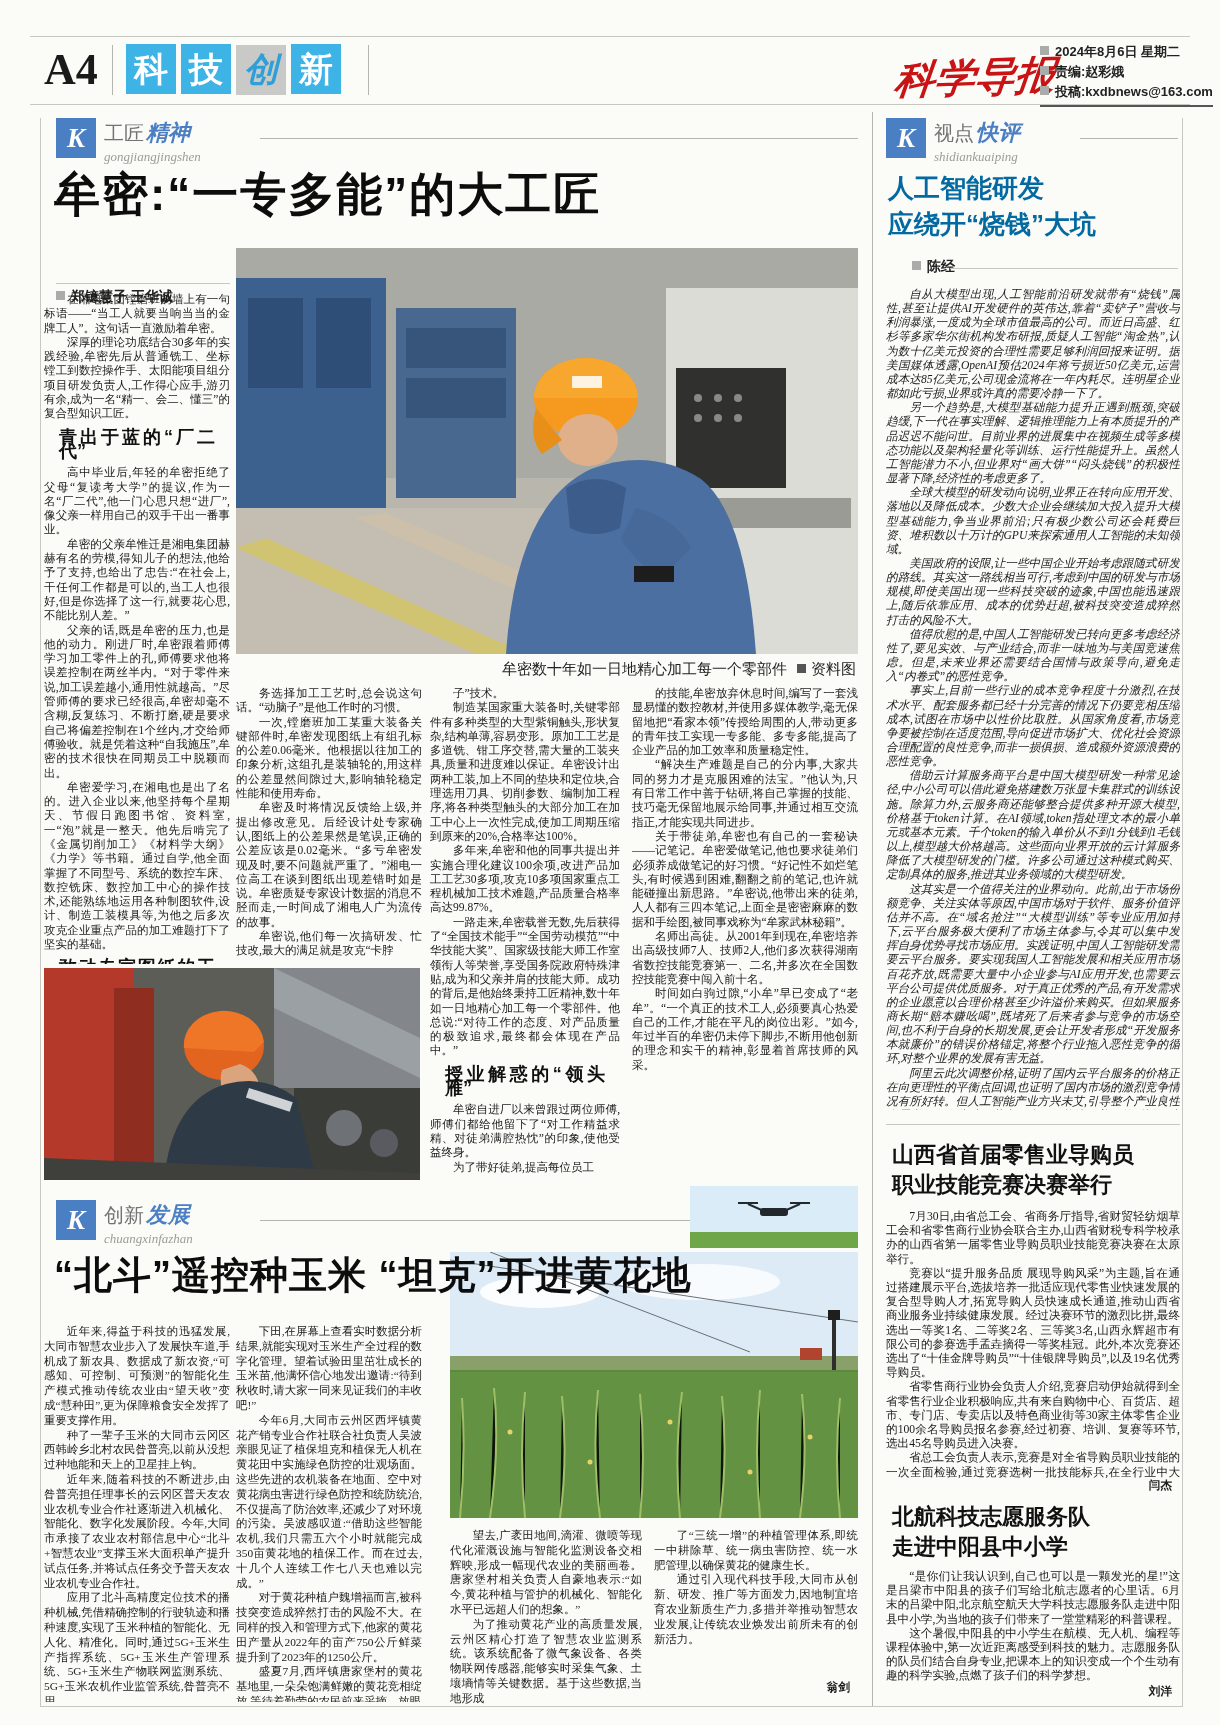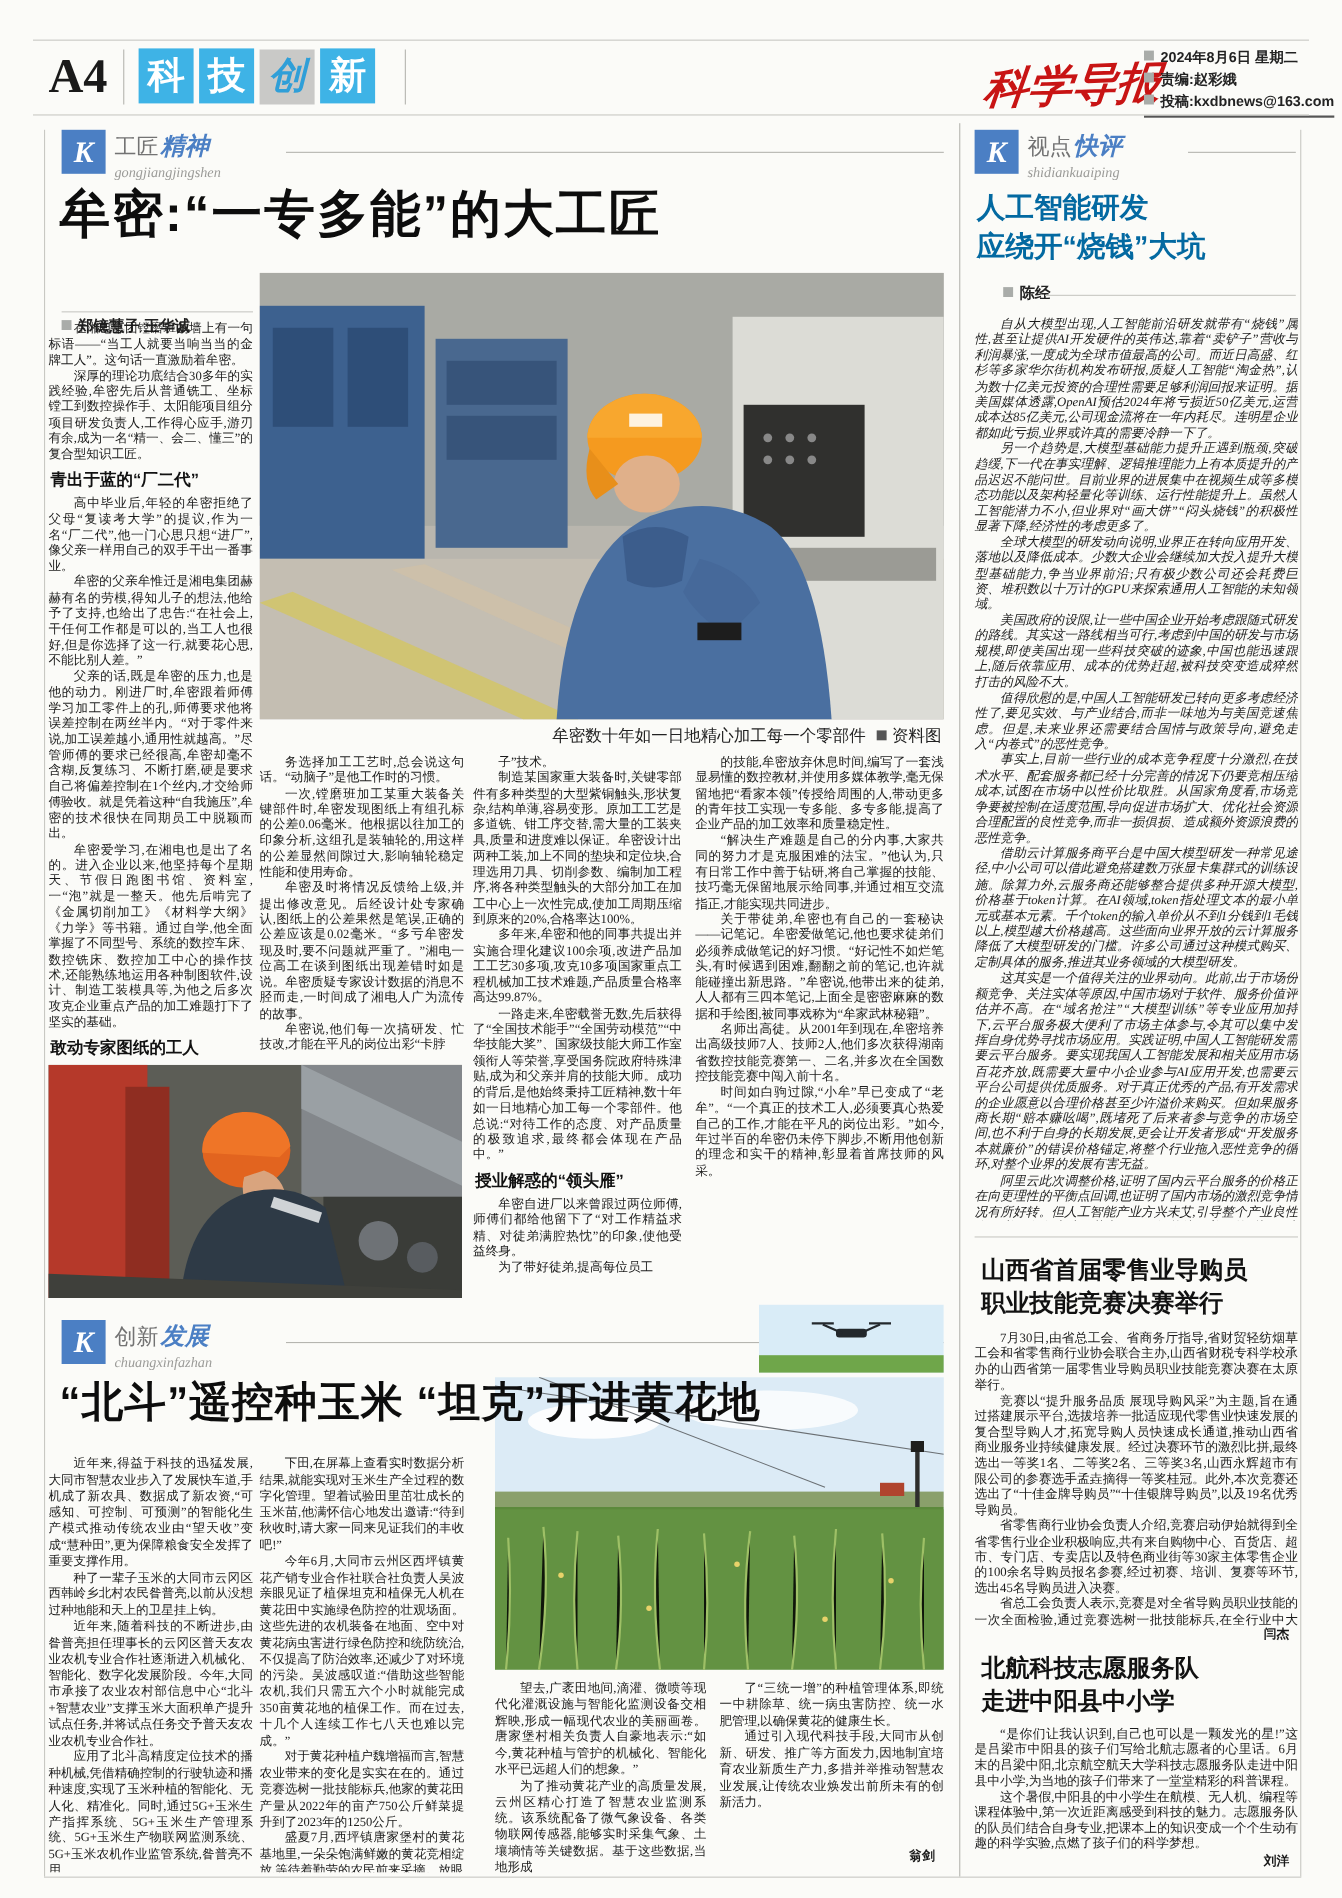--- a/index.html
+++ b/index.html
@@ -35,21 +35,21 @@
   
   .headline-xl{font-size:46px;font-weight:900;letter-spacing:2px;color:#0d0d0d;line-height:1.15;}
   .headline-l{font-size:38px;font-weight:900;letter-spacing:1px;color:#0d0d0d;line-height:1.15;}
   .headline-m{font-size:26px;font-weight:900;color:#0369a1;line-height:36px;}
   .headline-s{font-size:22px;font-weight:bold;color:#111;line-height:30px;}
   .byline{font-size:14px;font-weight:bold;color:#222;font-family:"Liberation Sans",sans-serif;}
   
   .col{overflow:hidden;text-align:justify;}
   .col .para{margin:0;text-indent:2em;}
   .lead-col{font-size:11.5px;line-height:14.3px;}
-  .lead-col .subhead{font-size:15px;font-weight:bold;margin:9px 2px 7px;text-indent:0;
+  .lead-col .subhead{font-size:18px;font-weight:bold;margin:9px 15px 7px;text-indent:0;
        font-family:"Liberation Sans",sans-serif;color:#111;}
   .field-col{font-size:11.4px;line-height:14.8px;}
   .comm-body{font-size:11.6px;line-height:14.15px;font-style:italic;text-align:justify;overflow:hidden;}
   .comm-body .para{margin:0;text-indent:2em;}
   .brief-body{font-size:11.6px;line-height:14.2px;text-align:justify;overflow:hidden;}
   .brief-body .para{margin:0;text-indent:2em;}
   .caption{font-size:15px;color:#222;text-align:right;}
   .sign{display:block;text-align:right;font-weight:bold;padding-right:8px;}
   svg{display:block;}
 </style>
@@ -131,21 +131,21 @@
     <p class="para">高中毕业后,年轻的牟密拒绝了父母“复读考大学”的提议,作为一名“厂二代”,他一门心思只想“进厂”,像父亲一样用自己的双手干出一番事业。</p>
     <p class="para">牟密的父亲牟惟迁是湘电集团赫赫有名的劳模,得知儿子的想法,他给予了支持,也给出了忠告:“在社会上,干任何工作都是可以的,当工人也很好,但是你选择了这一行,就要花心思,不能比别人差。”</p>
     <p class="para">父亲的话,既是牟密的压力,也是他的动力。刚进厂时,牟密跟着师傅学习加工零件上的孔,师傅要求他将误差控制在两丝半内。“对于零件来说,加工误差越小,通用性就越高。”尽管师傅的要求已经很高,牟密却毫不含糊,反复练习、不断打磨,硬是要求自己将偏差控制在1个丝内,才交给师傅验收。就是凭着这种“自我施压”,牟密的技术很快在同期员工中脱颖而出。</p>
     <p class="para">牟密爱学习,在湘电也是出了名的。进入企业以来,他坚持每个星期天、节假日跑图书馆、资料室,一“泡”就是一整天。他先后啃完了《金属切削加工》《材料学大纲》《力学》等书籍。通过自学,他全面掌握了不同型号、系统的数控车床、数控铣床、数控加工中心的操作技术,还能熟练地运用各种制图软件,设计、制造工装模具等,为他之后多次攻克企业重点产品的加工难题打下了坚实的基础。</p>
     <h4 class="subhead">敢动专家图纸的工人</h4>
   </div>
 <div class="abs col lead-col" style="left:236px;top:686px;width:186px;height:280px;">
     <p class="para">务选择加工工艺时,总会说这句话。“动脑子”是他工作时的习惯。</p>
     <p class="para">一次,镗磨班加工某重大装备关键部件时,牟密发现图纸上有组孔标的公差0.06毫米。他根据以往加工的印象分析,这组孔是装轴轮的,用这样的公差显然间隙过大,影响轴轮稳定性能和使用寿命。</p>
     <p class="para">牟密及时将情况反馈给上级,并提出修改意见。后经设计处专家确认,图纸上的公差果然是笔误,正确的公差应该是0.02毫米。“多亏牟密发现及时,要不问题就严重了。”湘电一位高工在谈到图纸出现差错时如是说。牟密质疑专家设计数据的消息不胫而走,一时间成了湘电人广为流传的故事。</p>
-    <p class="para">牟密说,他们每一次搞研发、忙技改,才能在平凡的岗位出彩“卡脖</p>
+    <p class="para">牟密说,他们每一次搞研发、忙技改,最大的满足就是攻克“卡脖</p>
   </div>
 <div class="abs col lead-col" style="left:430px;top:686px;width:190px;height:496px;">
     <p class="para">子”技术。</p>
     <p class="para">制造某国家重大装备时,关键零部件有多种类型的大型紫铜触头,形状复杂,结构单薄,容易变形。原加工工艺是多道铣、钳工序交替,需大量的工装夹具,质量和进度难以保证。牟密设计出两种工装,加上不同的垫块和定位块,合理选用刀具、切削参数、编制加工程序,将各种类型触头的大部分加工在加工中心上一次性完成,使加工周期压缩到原来的20%,合格率达100%。</p>
     <p class="para">多年来,牟密和他的同事共提出并实施合理化建议100余项,改进产品加工工艺30多项,攻克10多项国家重点工程机械加工技术难题,产品质量合格率高达99.87%。</p>
     <p class="para">一路走来,牟密载誉无数,先后获得了“全国技术能手”“全国劳动模范”“中华技能大奖”、国家级技能大师工作室领衔人等荣誉,享受国务院政府特殊津贴,成为和父亲并肩的技能大师。成功的背后,是他始终秉持工匠精神,数十年如一日地精心加工每一个零部件。他总说:“对待工作的态度、对产品质量的极致追求,最终都会体现在产品中。”</p>
     <h4 class="subhead">授业解惑的“领头雁”</h4>
     <p class="para">牟密自进厂以来曾跟过两位师傅,师傅们都给他留下了“对工作精益求精、对徒弟满腔热忱”的印象,使他受益终身。</p>
     <p class="para">为了带好徒弟,提高每位员工</p>
   </div>
@@ -288,21 +288,21 @@
 
 <div class="abs col field-col" style="left:44px;top:1324px;width:186px;height:378px;">
     <p class="para">近年来,得益于科技的迅猛发展,大同市智慧农业步入了发展快车道,手机成了新农具、数据成了新农资,“可感知、可控制、可预测”的智能化生产模式推动传统农业由“望天收”变成“慧种田”,更为保障粮食安全发挥了重要支撑作用。</p>
     <p class="para">种了一辈子玉米的大同市云冈区西韩岭乡北村农民昝普亮,以前从没想过种地能和天上的卫星挂上钩。</p>
     <p class="para">近年来,随着科技的不断进步,由昝普亮担任理事长的云冈区普天友农业农机专业合作社逐渐进入机械化、智能化、数字化发展阶段。今年,大同市承接了农业农村部信息中心“北斗+智慧农业”支撑玉米大面积单产提升试点任务,并将试点任务交予普天友农业农机专业合作社。</p>
     <p class="para">应用了北斗高精度定位技术的播种机械,凭借精确控制的行驶轨迹和播种速度,实现了玉米种植的智能化、无人化、精准化。同时,通过5G+玉米生产指挥系统、5G+玉米生产管理系统、5G+玉米生产物联网监测系统、5G+玉米农机作业监管系统,昝普亮不用</p>
   </div>
 <div class="abs col field-col" style="left:236px;top:1324px;width:186px;height:378px;">
     <p class="para">下田,在屏幕上查看实时数据分析结果,就能实现对玉米生产全过程的数字化管理。望着试验田里茁壮成长的玉米苗,他满怀信心地发出邀请:“待到秋收时,请大家一同来见证我们的丰收吧!”</p>
     <p class="para">今年6月,大同市云州区西坪镇黄花产销专业合作社联合社负责人吴波亲眼见证了植保坦克和植保无人机在黄花田中实施绿色防控的壮观场面。这些先进的农机装备在地面、空中对黄花病虫害进行绿色防控和统防统治,不仅提高了防治效率,还减少了对环境的污染。吴波感叹道:“借助这些智能农机,我们只需五六个小时就能完成350亩黄花地的植保工作。而在过去,十几个人连续工作七八天也难以完成。”</p>
-    <p class="para">对于黄花种植户魏增福而言,智慧农业带来的变化是实实在在的。通过竞赛选树一批技能标兵,他家的黄花田产量从2022年的亩产750公斤鲜菜提升到了2023年的1250公斤。</p>
+    <p class="para">对于黄花种植户魏增福而言,被科技突变造成猝然打击的风险不大。在同样的投入和管理方式下,他家的黄花田产量从2022年的亩产750公斤鲜菜提升到了2023年的1250公斤。</p>
     <p class="para">盛夏7月,西坪镇唐家堡村的黄花基地里,一朵朵饱满鲜嫩的黄花竞相绽放,等待着勤劳的农民前来采摘。放眼</p>
   </div>
 <div class="abs col field-col" style="left:450px;top:1528px;width:192px;height:176px;">
     <p class="para">望去,广袤田地间,滴灌、微喷等现代化灌溉设施与智能化监测设备交相辉映,形成一幅现代农业的美丽画卷。唐家堡村相关负责人自豪地表示:“如今,黄花种植与管护的机械化、智能化水平已远超人们的想象。”</p>
     <p class="para">为了推动黄花产业的高质量发展,云州区精心打造了智慧农业监测系统。该系统配备了微气象设备、各类物联网传感器,能够实时采集气象、土壤墒情等关键数据。基于这些数据,当地形成</p>
   </div>
 <div class="abs col field-col" style="left:654px;top:1528px;width:204px;height:150px;">
     <p class="para">了“三统一增”的种植管理体系,即统一中耕除草、统一病虫害防控、统一水肥管理,以确保黄花的健康生长。</p>
     <p class="para">通过引入现代科技手段,大同市从创新、研发、推广等方面发力,因地制宜培育农业新质生产力,多措并举推动智慧农业发展,让传统农业焕发出前所未有的创新活力。</p>
   </div>

